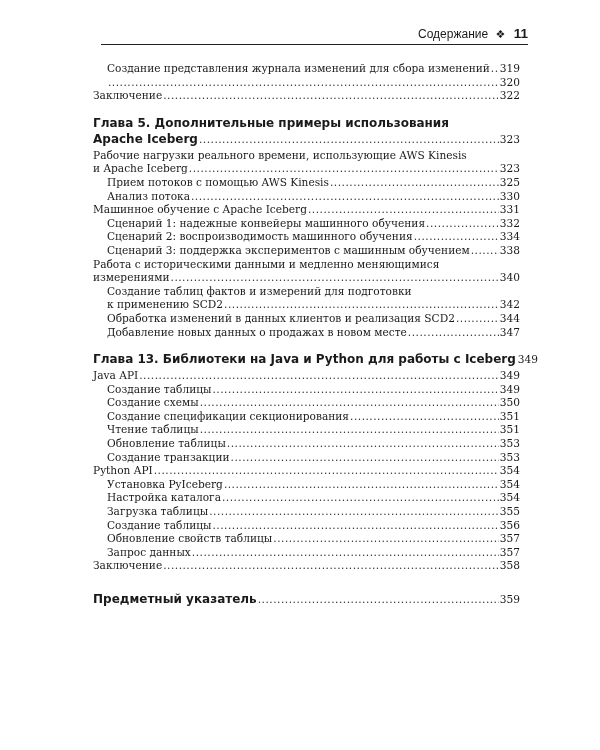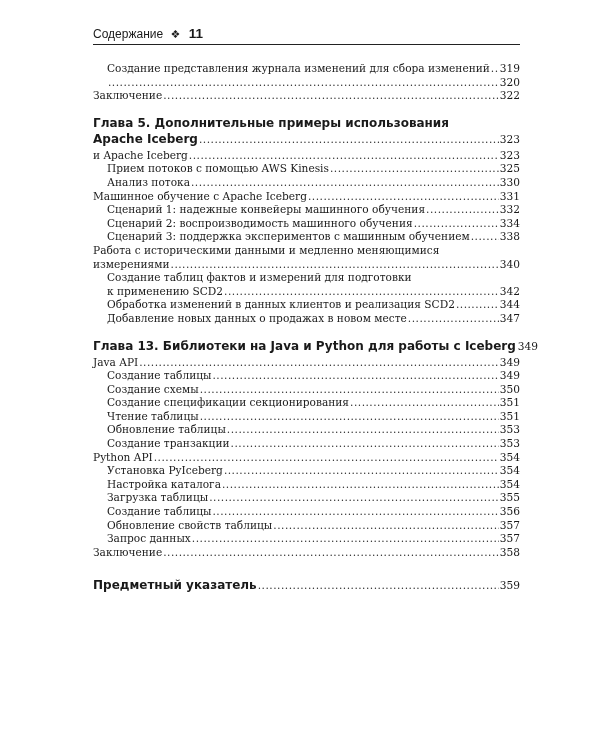--- a/index.html
+++ b/index.html
@@ -9,26 +9,26 @@
     }
     body {
       width: 600px;
       height: 750px;
       position: relative;
       overflow: hidden;
       color: #1a1a1a;
     }
     .running-head {
       position: absolute;
-      left: 93px;
+      left: 101px;
       top: 24px;
       width: 427px;
       height: 20px;
       border-bottom: 1.5px solid #222;
-      text-align: left;
+      text-align: right;
       font-family: "Liberation Sans", sans-serif;
       font-size: 12px;
       line-height: 20px;
     }
     .running-head .sep {
       font-size: 11px;
       margin: 0 5px 0 4px;
     }
     .running-head .pgnum {
       font-weight: bold;
@@ -111,20 +111,21 @@
   <div class="multi chapter">
     <div class="line1">Глава 5. Дополнительные примеры использования</div>
     <div class="entry">
       <span class="title">Apache Iceberg</span>
       <span class="dots"></span>
       <span class="page">323</span>
     </div>
   </div>
 
   <div class="multi">
+    <div class="line1">Рабочие нагрузки реального времени, использующие AWS Kinesis</div>
     <div class="entry">
       <span class="title">и Apache Iceberg</span>
       <span class="dots"></span>
       <span class="page">323</span>
     </div>
   </div>
   <div class="entry l2">
     <span class="title">Прием потоков с помощью AWS Kinesis</span>
     <span class="dots"></span>
     <span class="page">325</span>

